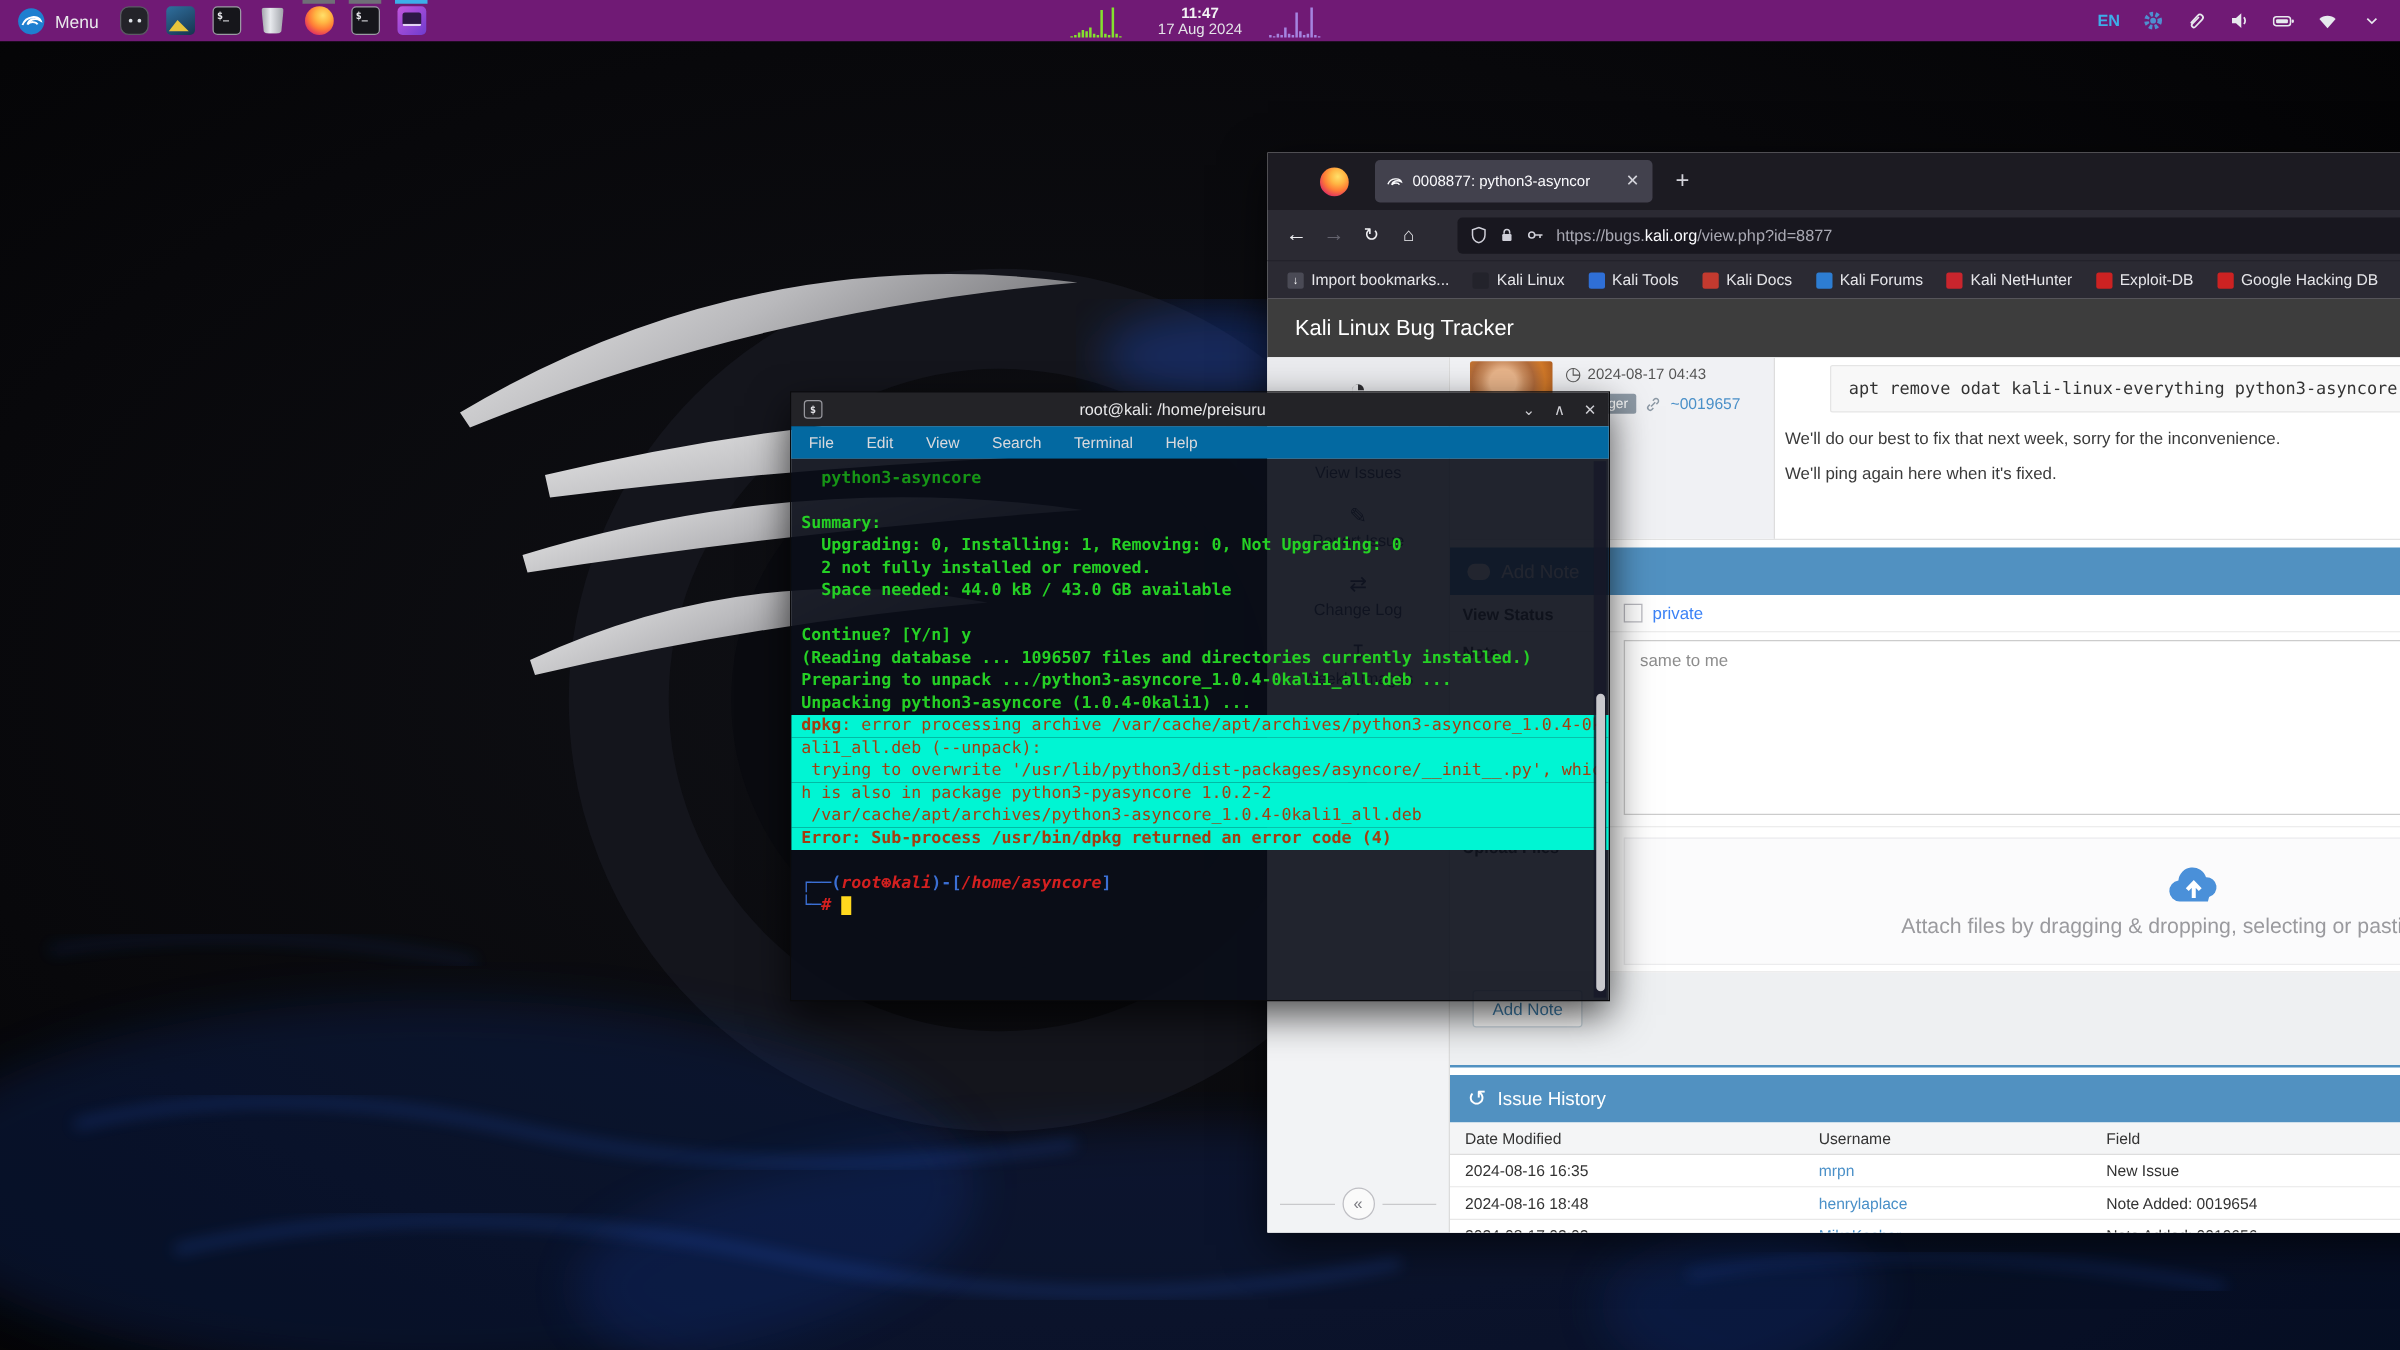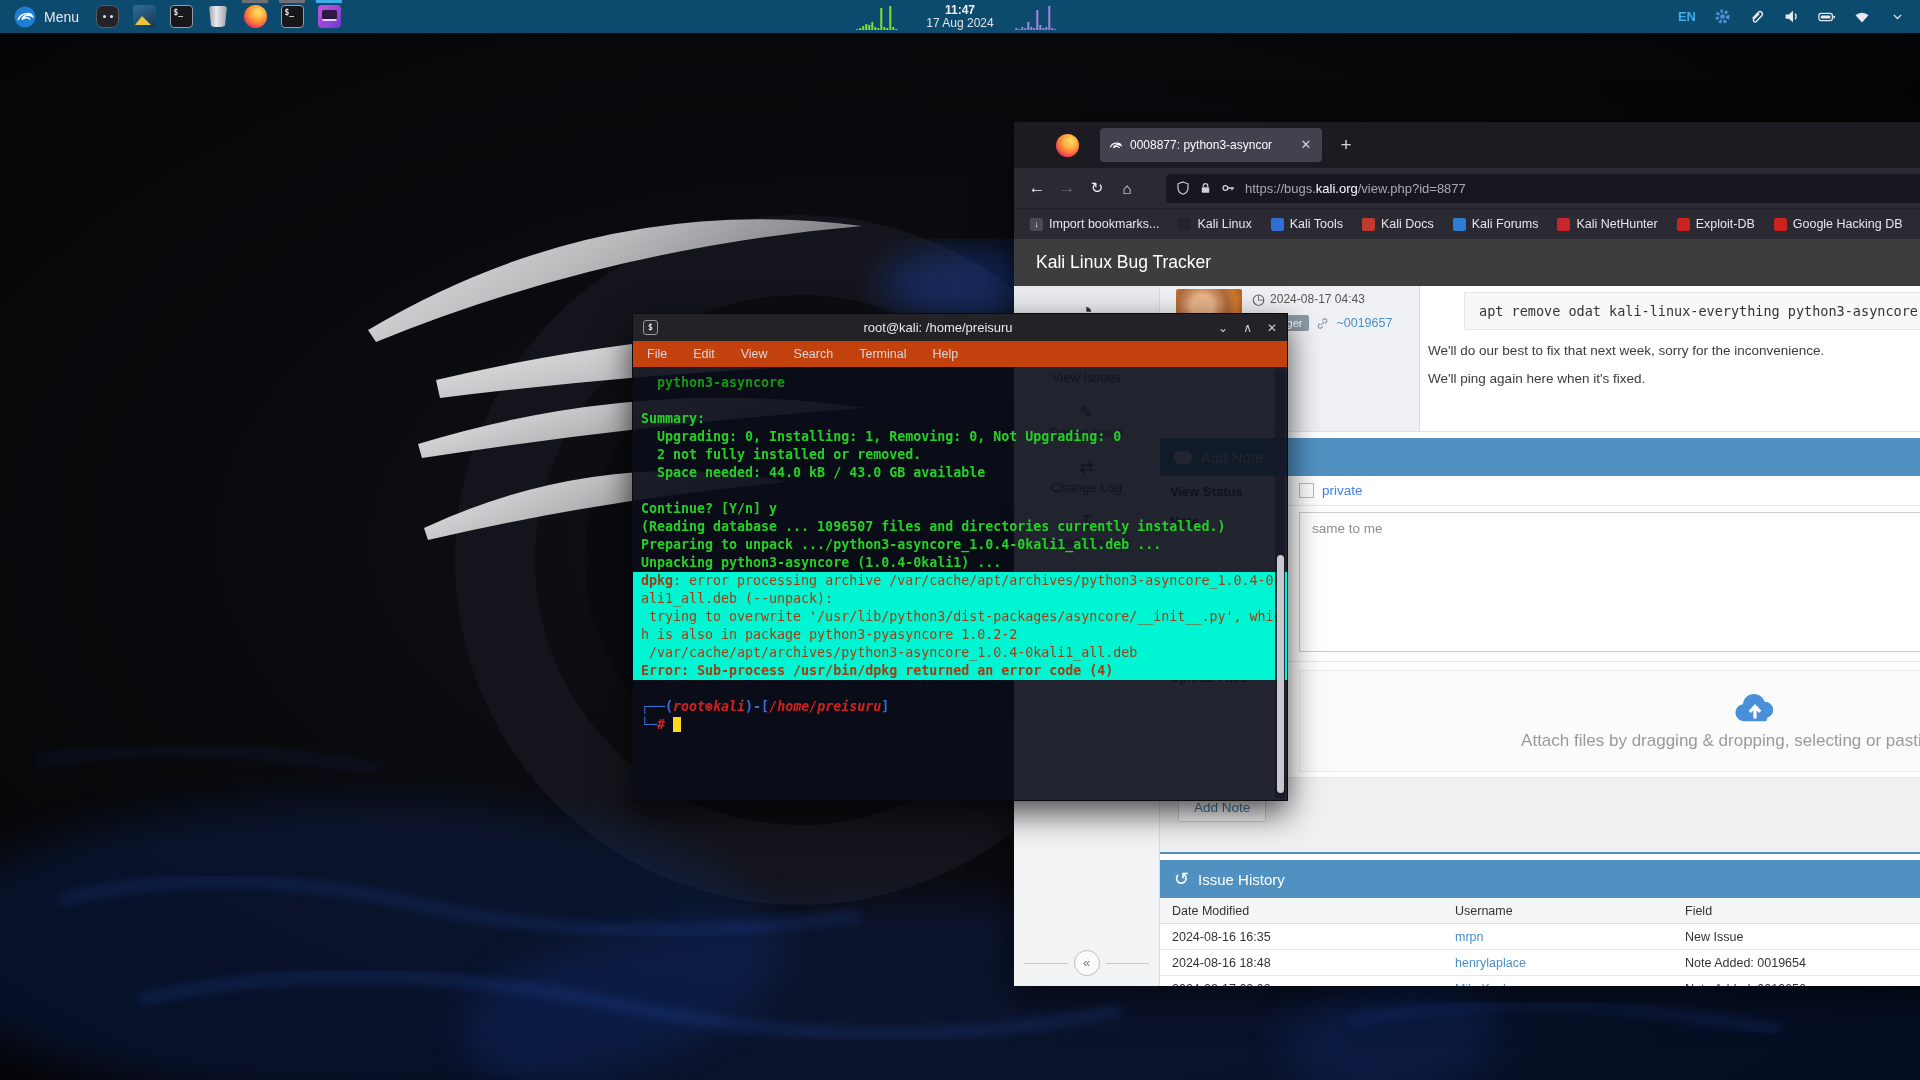--- a/index.html
+++ b/index.html
@@ -1,20 +1,20 @@
 <!DOCTYPE html>
 <html><head>
 <meta charset="utf-8">
 <style>
   * { margin:0; padding:0; box-sizing:border-box; }
   html,body { width:1920px; height:1080px; overflow:hidden; background:#000; font-family:"Liberation Sans",sans-serif; }
   .wallpaper { position:absolute; inset:0; z-index:0; background:#050507; }
 
   
-  .panel { position:absolute; top:0; left:0; right:0; height:33px; background:#0c4a6e; z-index:50; display:flex; align-items:center; padding:0 14px; }
+  .panel { position:absolute; top:0; left:0; right:0; height:33px; background:#701a75; z-index:50; display:flex; align-items:center; padding:0 14px; }
   .panel-left { display:flex; align-items:center; gap:13px; height:100%; }
   .kali-menu { display:flex; align-items:center; gap:8px; cursor:pointer; }
   .menu-label { color:#e9e9ec; font-size:14px; }
   .launcher { position:relative; width:30px; height:33px; display:flex; align-items:center; justify-content:center; }
   .launcher .indicator { position:absolute; top:0; left:2px; right:2px; height:3px; background:#6f6f77; }
   .launcher .indicator.active { background:#3daee9; }
   .licon { width:23px; height:23px; position:relative; }
   .li-robot { background:#232329; border:1px solid #5b5b64; border-radius:7px; }
   .li-robot::after { content:""; position:absolute; left:6px; top:9px; width:3px; height:3px; border-radius:50%; background:#dfe3e8; box-shadow:7px 0 0 #dfe3e8; }
   .li-screenshot { background:linear-gradient(150deg,#2f6f9e 0%,#16344e 100%); border-radius:4px; overflow:hidden; }
@@ -109,21 +109,21 @@
   .hc2 { width:230px; flex:0 0 auto; color:#4a90c8; }
   .hc3 { flex:1; }
   .glyph-ico { font-size:15px; }
 
   
   .window-term { position:absolute; left:632px; top:313px; width:656px; height:488px; z-index:30; box-shadow:0 12px 30px rgba(0,0,0,.7); border:1px solid #0a0a0c; }
   .term-titlebar { height:27px; background:#232327; display:flex; align-items:center; padding:0 10px; }
   .term-app-icon { width:15px; height:15px; background:#2a2a2e; border:1px solid #97979d; border-radius:3px; color:#e4e4e8; font:bold 8px/13px "DejaVu Sans Mono",monospace; text-align:center; }
   .term-title { flex:1; text-align:center; color:#e8e8ea; font-size:13px; }
   .term-btns { display:flex; gap:15px; color:#cfcfd4; font-size:12px; }
-  .term-menubar { height:26px; background:#c2410c; display:flex; align-items:center; gap:26px; padding-left:14px; }
+  .term-menubar { height:26px; background:#0369a1; display:flex; align-items:center; gap:26px; padding-left:14px; }
   .term-menu-item { color:#d9d9dd; font-size:12.5px; }
   .term-body { position:relative; height:433px; background:rgba(10,13,24,0.9); padding:7px 8px 0 8px; font-family:"DejaVu Sans Mono",monospace; font-size:13.3px; line-height:18px; overflow:hidden; }
   .tline { height:18px; white-space:pre; }
   .tline.hl { background:#00f5d3; margin:0 -8px; padding:0 8px; }
   .g  { color:#25d025; font-weight:bold; }
   .gd { color:#169416; font-weight:bold; }
   .e  { color:#a33d10; }
   .eb { color:#a33d10; font-weight:bold; }
   .pb { color:#3b6fd4; font-weight:bold; }
   .pr { color:#d42020; font-weight:bold;font-style:italic; }
@@ -514,16 +514,16 @@
       <div class="tline"><span class="g">(Reading database ... 1096507 files and directories currently installed.)</span></div>
       <div class="tline"><span class="g">Preparing to unpack .../python3-asyncore_1.0.4-0kali1_all.deb ...</span></div>
       <div class="tline"><span class="g">Unpacking python3-asyncore (1.0.4-0kali1) ...</span></div>
       <div class="tline hl"><span class="eb">dpkg</span><span class="e">: error processing archive /var/cache/apt/archives/python3-asyncore_1.0.4-0k</span></div>
       <div class="tline hl"><span class="e">ali1_all.deb (--unpack):</span></div>
       <div class="tline hl"><span class="e"> trying to overwrite '/usr/lib/python3/dist-packages/asyncore/__init__.py', whic</span></div>
       <div class="tline hl"><span class="e">h is also in package python3-pyasyncore 1.0.2-2</span></div>
       <div class="tline hl"><span class="e"> /var/cache/apt/archives/python3-asyncore_1.0.4-0kali1_all.deb</span></div>
       <div class="tline hl"><span class="eb">Error: Sub-process /usr/bin/dpkg returned an error code (4)</span></div>
       <div class="tline"></div>
-      <div class="tline"><span class="pb">┌──(</span><span class="pr">root⊛kali</span><span class="pb">)-[</span><span class="pr">/home/preisuru</span><span class="pb">]</span></div>
+      <div class="tline"><span class="pb">┌──(</span><span class="pr">root⊛kali</span><span class="pb">)-[</span><span class="pr">/home/asyncore</span><span class="pb">]</span></div>
       <div class="tline"><span class="pb">└─</span><span class="pr">#</span><span class="g"> </span><span class="cur"> </span></div>
     </div>
 </div>
 
 </body></html>

